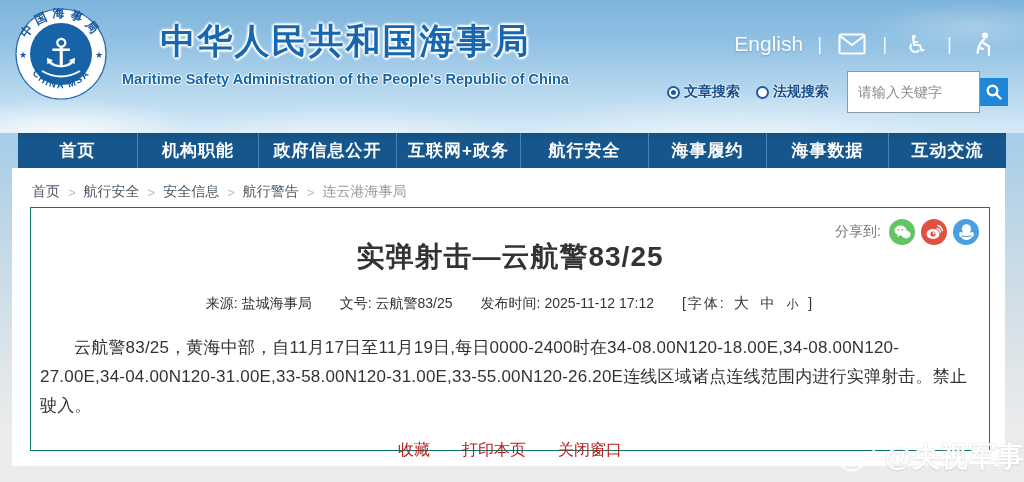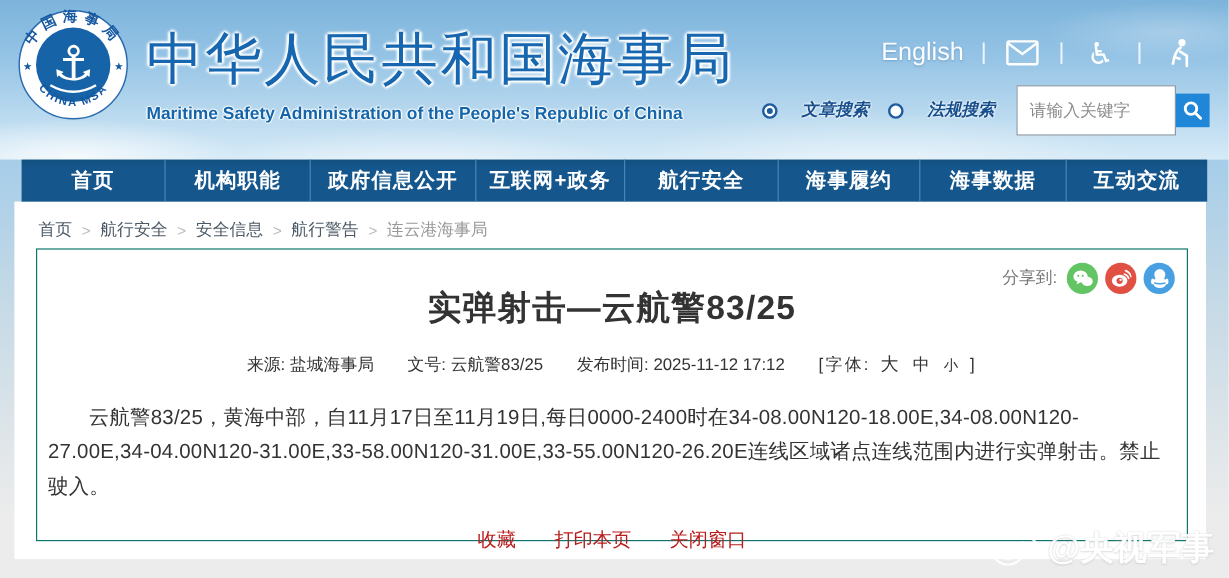--- a/index.html
+++ b/index.html
@@ -11,35 +11,35 @@
   .header { position:absolute; left:0; top:0; width:1024px; height:133px;
     background:linear-gradient(180deg,#7db4db 0%,#94c3e5 35%,#b7d8ee 70%,#d6eaf7 100%); }
   .header::after { content:""; position:absolute; inset:0; pointer-events:none;
     background:
       radial-gradient(ellipse 200px 45px at 6% 98%, rgba(255,255,255,.75), transparent 70%),
       radial-gradient(ellipse 260px 55px at 34% 108%, rgba(255,255,255,.55), transparent 70%),
       radial-gradient(ellipse 300px 60px at 72% 102%, rgba(255,255,255,.45), transparent 72%),
       radial-gradient(ellipse 150px 35px at 95% 20%, rgba(255,255,255,.25), transparent 70%); }
   .logo { position:absolute; left:15px; top:8px; width:92px; height:92px; z-index:3; }
   .brand { position:absolute; left:122px; top:18px; z-index:3; }
-  .brand .cn { font-size:47px; font-weight:normal; letter-spacing:2px; color:#1767b0;
-    text-shadow:-2px 0 2px #fff,2px 0 2px #fff,0 -2px 2px #fff,0 2px 2px #fff,1px 1px 2px #fff; }
+  .brand .cn { font-size:35px; font-weight:bold; letter-spacing:2px; color:#1767b0;
+    text-shadow:-2px 0 2px #fff,2px 0 2px #fff,0 -2px 2px #fff,0 2px 2px #fff,1px 1px 2px #fff;text-align:center; }
   .brand .en { margin-top:6px; font-size:14.5px; font-weight:bold; color:#1565ab;
     text-shadow:-1px 0 1px #fff,1px 0 1px #fff,0 -1px 1px #fff,0 1px 1px #fff; }
 
   .utility { position:absolute; right:26px; top:30px; display:flex; align-items:center; gap:14px;
     color:#fdfeff; z-index:3; }
   .utility .eng { font-size:21px; color:#fbfdff; text-shadow:0 1px 2px rgba(40,90,140,.35); cursor:pointer; }
   .utility .sep { font-size:19px; color:rgba(255,255,255,.85); }
   .uicon { display:inline-flex; align-items:center; justify-content:center; width:32px; height:28px; cursor:pointer; }
   .wheel { font-family:"DejaVu Sans",sans-serif; font-size:25px; color:#fff; line-height:1; }
 
   .searchrow { position:absolute; right:16px; top:71px; display:flex; align-items:center; z-index:3; }
   .radio-group { display:flex; align-items:center; gap:16px; margin-right:18px; }
-  .radio-item { display:flex; align-items:center; gap:20px; cursor:pointer;font-style:italic; }
+  .radio-item { display:flex; align-items:center; gap:4px; cursor:pointer; }
   .radio-dot { width:13px; height:13px; border-radius:50%; background:#fff; border:2px solid #1d5c9e; position:relative; }
   .radio-dot.checked::after { content:""; position:absolute; left:2px; top:2px; width:5px; height:5px; border-radius:50%; background:#1d5c9e; }
   .radio-label { font-size:14px; font-weight:bold; color:#174f8e; text-shadow:0 0 2px #fff,0 0 2px #fff; }
   .search-input { width:133px; height:42px; border:1px solid #8a9aa6; background:#fff; font-size:14px;
     padding:0 10px; color:#333; outline:none; }
   .search-input::placeholder { color:#8b8b8b; }
   .search-btn { width:28px; height:28px; border:none; background:#1f86d8; cursor:pointer;
     display:flex; align-items:center; justify-content:center; }
 
   
@@ -79,21 +79,21 @@
   .font-sizer .fs { cursor:pointer; margin:0 2px; }
   .fs-large { font-size:15px; } .fs-medium { font-size:14px; } .fs-small { font-size:12px; }
 
   .article-body { margin-top:20px; padding:0 9px; font-size:17px; line-height:29px; color:#333;
     text-indent:2em; letter-spacing:.2px; }
 
   .actions { margin-top:20px; display:flex; justify-content:center; gap:32px; }
   .action-link { font-size:16px; color:#b91c1c; cursor:pointer; }
 
   
-  .watermark { position:absolute; right:12px; bottom:6px; display:flex; align-items:center; gap:6px;
+  .watermark { position:absolute; right:0; bottom:6px; display:flex; align-items:center; gap:6px;
     z-index:9; opacity:.95; }
   .watermark .wm-text { font-size:28px; font-weight:bold; color:#ffffff;
     text-shadow:0 0 1px rgba(170,170,170,.55), 0 1px 2px rgba(170,170,170,.35); }
 </style>
 </head>
 <body>
 
 <div class="stage">
 
   <div class="header">

